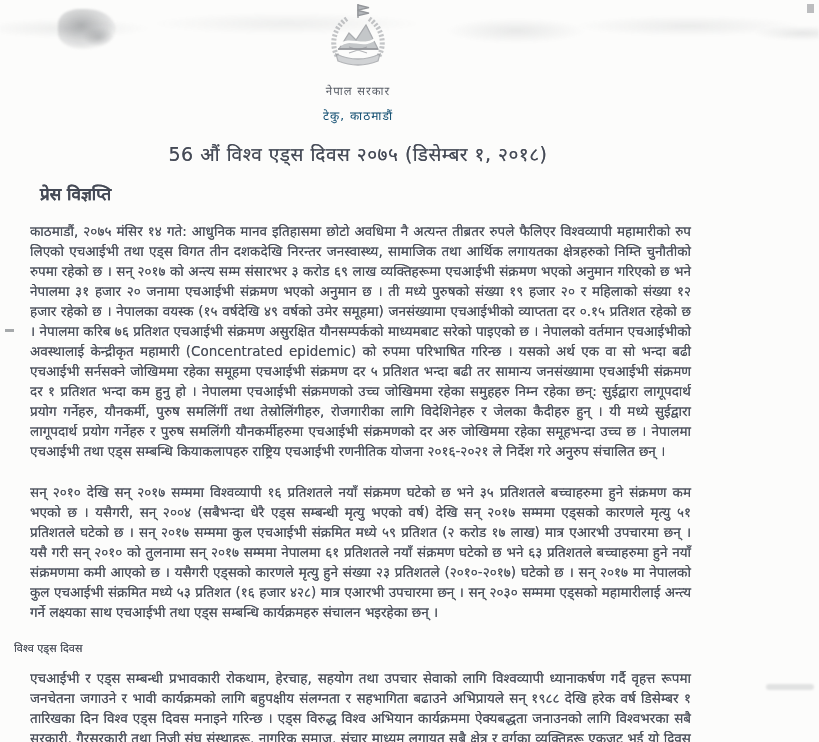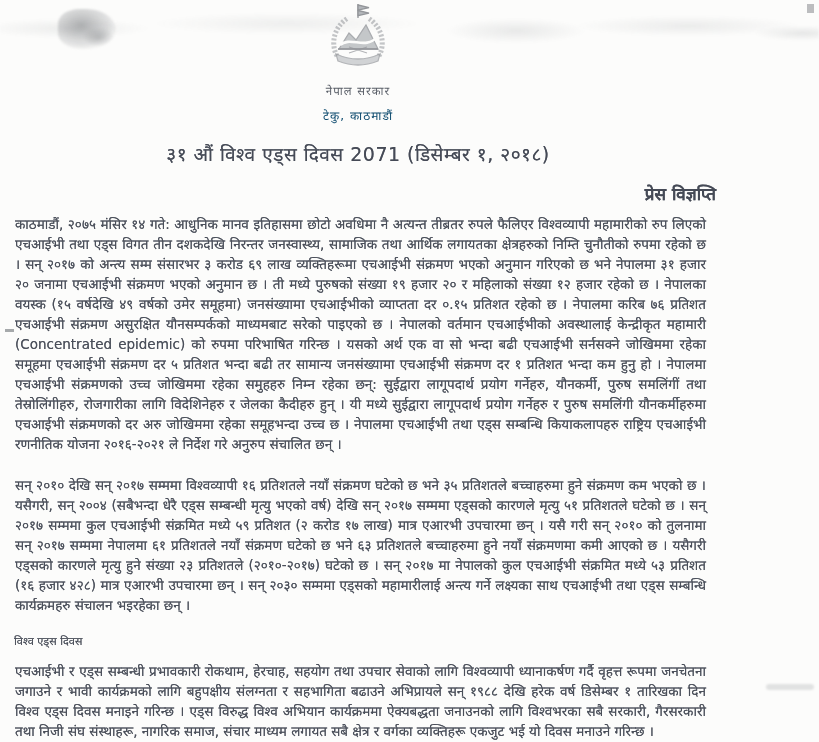--- a/index.html
+++ b/index.html
@@ -56,33 +56,34 @@
   .ministry   { font-size: 13.5px; font-weight: bold; letter-spacing: 1px; color: #3e434e; margin-top: 2px; }
   .department { font-size: 12.5px; letter-spacing: 1px; color: #555a63; margin-top: 1px; }
   .address    { font-size: 12px; letter-spacing: 1px; color: #0c4a6e; margin-top: 9px; }
 
   .title {
     text-align: center; margin-top: 17px;
     font-size: 19px; letter-spacing: 0.5px; color: #454a56;
     text-shadow: 0 0 0.5px rgba(69,74,86,0.7);
   }
   .subtitle {
-    text-align: right; margin-top: 15px;
+    text-align: left; margin-top: 15px;
     font-size: 17px; font-weight: 600; color: #454a56;
     text-shadow: 0 0 0.5px rgba(69,74,86,0.7);
+    padding-left: 40px;
   }
 
   .body-text {
     margin: 9px 9px 0 14px;
     font-size: 13.5px; line-height: 20px;
     text-align: justify;
     color: #4a4f5a;
     text-shadow: 0 0 0.4px rgba(74,79,90,0.75);
   }
-  .body-text p { margin: 1px; }
+  .body-text p { margin: 16px; }
   .p2 { margin-top: 21px !important; }
   .section-heading {
     margin: 17px 9px 0 14px;
     font-size: 11px; line-height: 20px;
     color: #4a4f5a;
     text-shadow: 0 0 0.4px rgba(74,79,90,0.75);
   }
   .p3 { margin-top: 0 !important; }
 </style>
 </head>
@@ -117,21 +118,21 @@
           <path d="M22 50 L40 44 M40 50 L22 44" stroke-width="1.1" opacity="0.7"></path>
 
           <path d="M9 51 Q31 61 53 51 L51 58 Q31 66 11 58 Z" fill="#babdc0" stroke="#8a8d92" opacity="0.75"></path>
         </g>
       </svg>
     </span>
     <div class="gov-line">नेपाल सरकार</div>
     <div class="address">टेकु, काठमाडौं</div>
   </div>
 
-  <div class="title">३१ औं विश्व एड्स दिवस 2071 (डिसेम्बर १, २०१८)</div>
+  <div class="title">56 औं विश्व एड्स दिवस २०७५ (डिसेम्बर १, २०१८)</div>
   <div class="subtitle">प्रेस विज्ञप्ति</div>
 
   <div class="body-text">
     <p class="p1">काठमाडौं, २०७५ मंसिर १४ गते: आधुनिक मानव इतिहासमा छोटो अवधिमा नै अत्यन्त तीब्रतर रुपले फैलिएर विश्वव्यापी महामारीको रुप लिएको एचआईभी तथा एड्स विगत तीन दशकदेखि निरन्तर जनस्वास्थ्य, सामाजिक तथा आर्थिक लगायतका क्षेत्रहरुको निम्ति चुनौतीको रुपमा रहेको छ । सन् २०१७ को अन्त्य सम्म संसारभर ३ करोड ६९ लाख व्यक्तिहरूमा एचआईभी संक्रमण भएको अनुमान गरिएको छ भने नेपालमा ३१ हजार २० जनामा एचआईभी संक्रमण भएको अनुमान छ । ती मध्ये पुरुषको संख्या १९ हजार २० र महिलाको संख्या १२ हजार रहेको छ । नेपालका वयस्क (१५ वर्षदेखि ४९ वर्षको उमेर समूहमा) जनसंख्यामा एचआईभीको व्याप्तता दर ०.१५ प्रतिशत रहेको छ । नेपालमा करिब ७६ प्रतिशत एचआईभी संक्रमण असुरक्षित यौनसम्पर्कको माध्यमबाट सरेको पाइएको छ । नेपालको वर्तमान एचआईभीको अवस्थालाई केन्द्रीकृत महामारी (Concentrated epidemic) को रुपमा परिभाषित गरिन्छ । यसको अर्थ एक वा सो भन्दा बढी एचआईभी सर्नसक्ने जोखिममा रहेका समूहमा एचआईभी संक्रमण दर ५ प्रतिशत भन्दा बढी तर सामान्य जनसंख्यामा एचआईभी संक्रमण दर १ प्रतिशत भन्दा कम हुनु हो । नेपालमा एचआईभी संक्रमणको उच्च जोखिममा रहेका समुहहरु निम्न रहेका छन्: सुईद्वारा लागूपदार्थ प्रयोग गर्नेहरु, यौनकर्मी, पुरुष समलिंगीं तथा तेस्रोलिंगीहरु, रोजगारीका लागि विदेशिनेहरु र जेलका कैदीहरु हुन् । यी मध्ये सुईद्वारा लागूपदार्थ प्रयोग गर्नेहरु र पुरुष समलिंगी यौनकर्मीहरुमा एचआईभी संक्रमणको दर अरु जोखिममा रहेका समूहभन्दा उच्च छ । नेपालमा एचआईभी तथा एड्स सम्बन्धि कियाकलापहरु राष्ट्रिय एचआईभी रणनीतिक योजना २०१६-२०२१ ले निर्देश गरे अनुरुप संचालित छन् ।</p>
     <p class="p2">सन् २०१० देखि सन् २०१७ सम्ममा विश्वव्यापी १६ प्रतिशतले नयाँ संक्रमण घटेको छ भने ३५ प्रतिशतले बच्चाहरुमा हुने संक्रमण कम भएको छ । यसैगरी, सन् २००४ (सबैभन्दा धेरै एड्स सम्बन्धी मृत्यु भएको वर्ष) देखि सन् २०१७ सम्ममा एड्सको कारणले मृत्यु ५१ प्रतिशतले घटेको छ । सन् २०१७ सम्ममा कुल एचआईभी संक्रमित मध्ये ५९ प्रतिशत (२ करोड १७ लाख) मात्र एआरभी उपचारमा छन् । यसै गरी सन् २०१० को तुलनामा सन् २०१७ सम्ममा नेपालमा ६१ प्रतिशतले नयाँ संक्रमण घटेको छ भने ६३ प्रतिशतले बच्चाहरुमा हुने नयाँ संक्रमणमा कमी आएको छ । यसैगरी एड्सको कारणले मृत्यु हुने संख्या २३ प्रतिशतले (२०१०-२०१७) घटेको छ । सन् २०१७ मा नेपालको कुल एचआईभी संक्रमित मध्ये ५३ प्रतिशत (१६ हजार ४२८) मात्र एआरभी उपचारमा छन् । सन् २०३० सम्ममा एड्सको महामारीलाई अन्त्य गर्ने लक्ष्यका साथ एचआईभी तथा एड्स सम्बन्धि कार्यक्रमहरु संचालन भइरहेका छन् ।</p>
   </div>
   <div class="section-heading">विश्व एड्स दिवस</div>
   <div class="body-text">
     <p class="p3">एचआईभी र एड्स सम्बन्धी प्रभावकारी रोकथाम, हेरचाह, सहयोग तथा उपचार सेवाको लागि विश्वव्यापी ध्यानाकर्षण गर्दै वृहत्त रूपमा जनचेतना जगाउने र भावी कार्यक्रमको लागि बहुपक्षीय संलग्नता र सहभागिता बढाउने अभिप्रायले सन् १९८८ देखि हरेक वर्ष डिसेम्बर १ तारिखका दिन विश्व एड्स दिवस मनाइने गरिन्छ । एड्स विरुद्ध विश्व अभियान कार्यक्रममा ऐक्यबद्धता जनाउनको लागि विश्वभरका सबै सरकारी, गैरसरकारी तथा निजी संघ संस्थाहरू, नागरिक समाज, संचार माध्यम लगायत सबै क्षेत्र र वर्गका व्यक्तिहरू एकजुट भई यो दिवस मनाउने गरिन्छ ।</p>
   </div>

